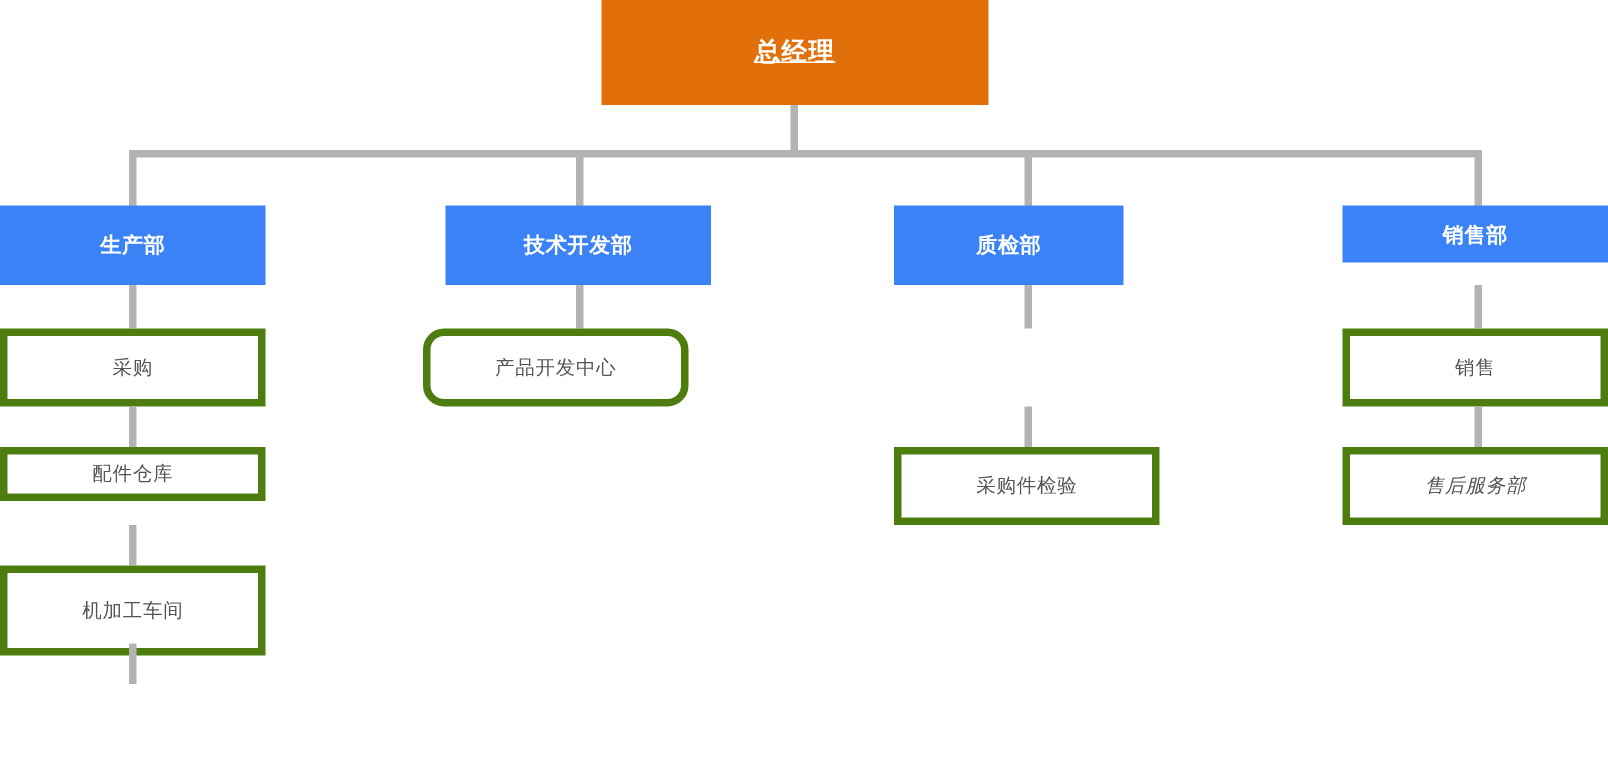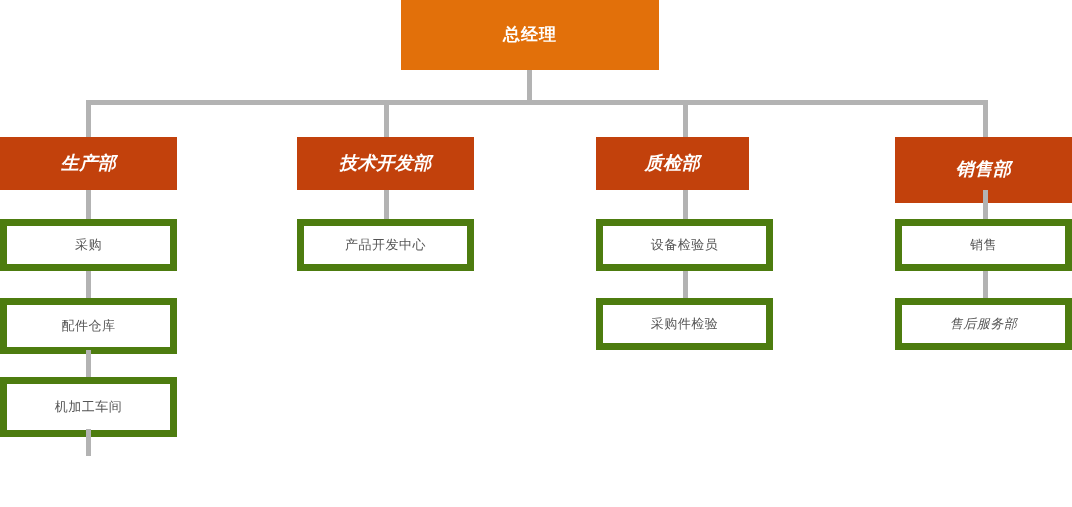--- a/index.html
+++ b/index.html
@@ -32,35 +32,35 @@
     justify-content: center;
     text-align: center;
     line-height: 1.2;
   }
   .node-root {
     background: #e2700a;
     color: #ffffff;
     font-size: 17px;
     font-weight: bold;
     letter-spacing: 1px;
+    text-decoration: underline;
   }
   .node-dept {
-    background: #c2410c;
+    background: #3b82f6;
     color: #ffffff;
-    font-size: 18px;
+    font-size: 14px;
     font-weight: bold;
     letter-spacing: 0.5px;
-    font-style: italic;
   }
   .node-sub {
     background: #ffffff;
     color: #555555;
     font-size: 13px;
     font-weight: normal;
-    border: 7px solid #4d7c0f;
+    border: 5px solid #4d7c0f;
     letter-spacing: 0.5px;
     text-align: right;
   }
 </style>
 </head>
 <body>
 
 <div id="chart-root">
 
   <div class="node node-root" style="left:401px; top:0px; width:258px; height:70px;">
@@ -79,55 +79,52 @@
   <div class="node node-dept" style="left:0px; top:137px; width:177px; height:53px;">
     <span>生产部</span>
   </div>
 
   <div class="conn" style="left:86px; top:190px; width:5px; height:29px;"></div>
   <div class="node node-sub" style="left:0px; top:219px; width:177px; height:52px;">
     <span>采购</span>
   </div>
 
   <div class="conn" style="left:86px; top:271px; width:5px; height:27px;"></div>
-  <div class="node node-sub" style="left:0px; top:298px; width:177px; height:56px;">
+  <div class="node node-sub" style="left:0px; top:298px; width:177px; height:36px;">
     <span>配件仓库</span>
   </div>
 
   <div class="conn" style="left:86px; top:350px; width:5px; height:27px;"></div>
   <div class="node node-sub" style="left:0px; top:377px; width:177px; height:60px;">
     <span>机加工车间</span>
   </div>
 
   <div class="conn" style="left:86px; top:429px; width:5px; height:27px;"></div>
 
   <div class="node node-dept" style="left:297px; top:137px; width:177px; height:53px;align-items:center;">
     <span>技术开发部</span>
   </div>
 
   <div class="conn" style="left:384px; top:190px; width:5px; height:29px;"></div>
-  <div class="node node-sub" style="left:297px; top:219px; width:177px; height:52px;">
+  <div class="node node-sub" style="left:282px; top:219px; width:177px; height:52px;border-radius:14px;">
     <span>产品开发中心</span>
   </div>
 
   <div class="node node-dept" style="left:596px; top:137px; width:153px; height:53px;">
     <span>质检部</span>
   </div>
 
   <div class="conn" style="left:683px; top:190px; width:5px; height:29px;"></div>
-  <div class="node node-sub" style="left:596px; top:219px; width:177px; height:52px;">
-    <span>设备检验员</span>
-  </div>
 
   <div class="conn" style="left:683px; top:271px; width:5px; height:27px;"></div>
   <div class="node node-sub" style="left:596px; top:298px; width:177px; height:52px;">
     <span>采购件检验</span>
   </div>
 
-  <div class="node node-dept" style="left:895px; top:137px; width:177px; height:66px;">
+  <div class="node node-dept" style="left:895px; top:137px; width:177px; height:38px;">
     <span>销售部</span>
   </div>
 
   <div class="conn" style="left:983px; top:190px; width:5px; height:29px;"></div>
   <div class="node node-sub" style="left:895px; top:219px; width:177px; height:52px;">
     <span>销售</span>
   </div>
 
   <div class="conn" style="left:983px; top:271px; width:5px; height:27px;"></div>
   <div class="node node-sub" style="left:895px; top:298px; width:177px; height:52px;font-style:italic;">

